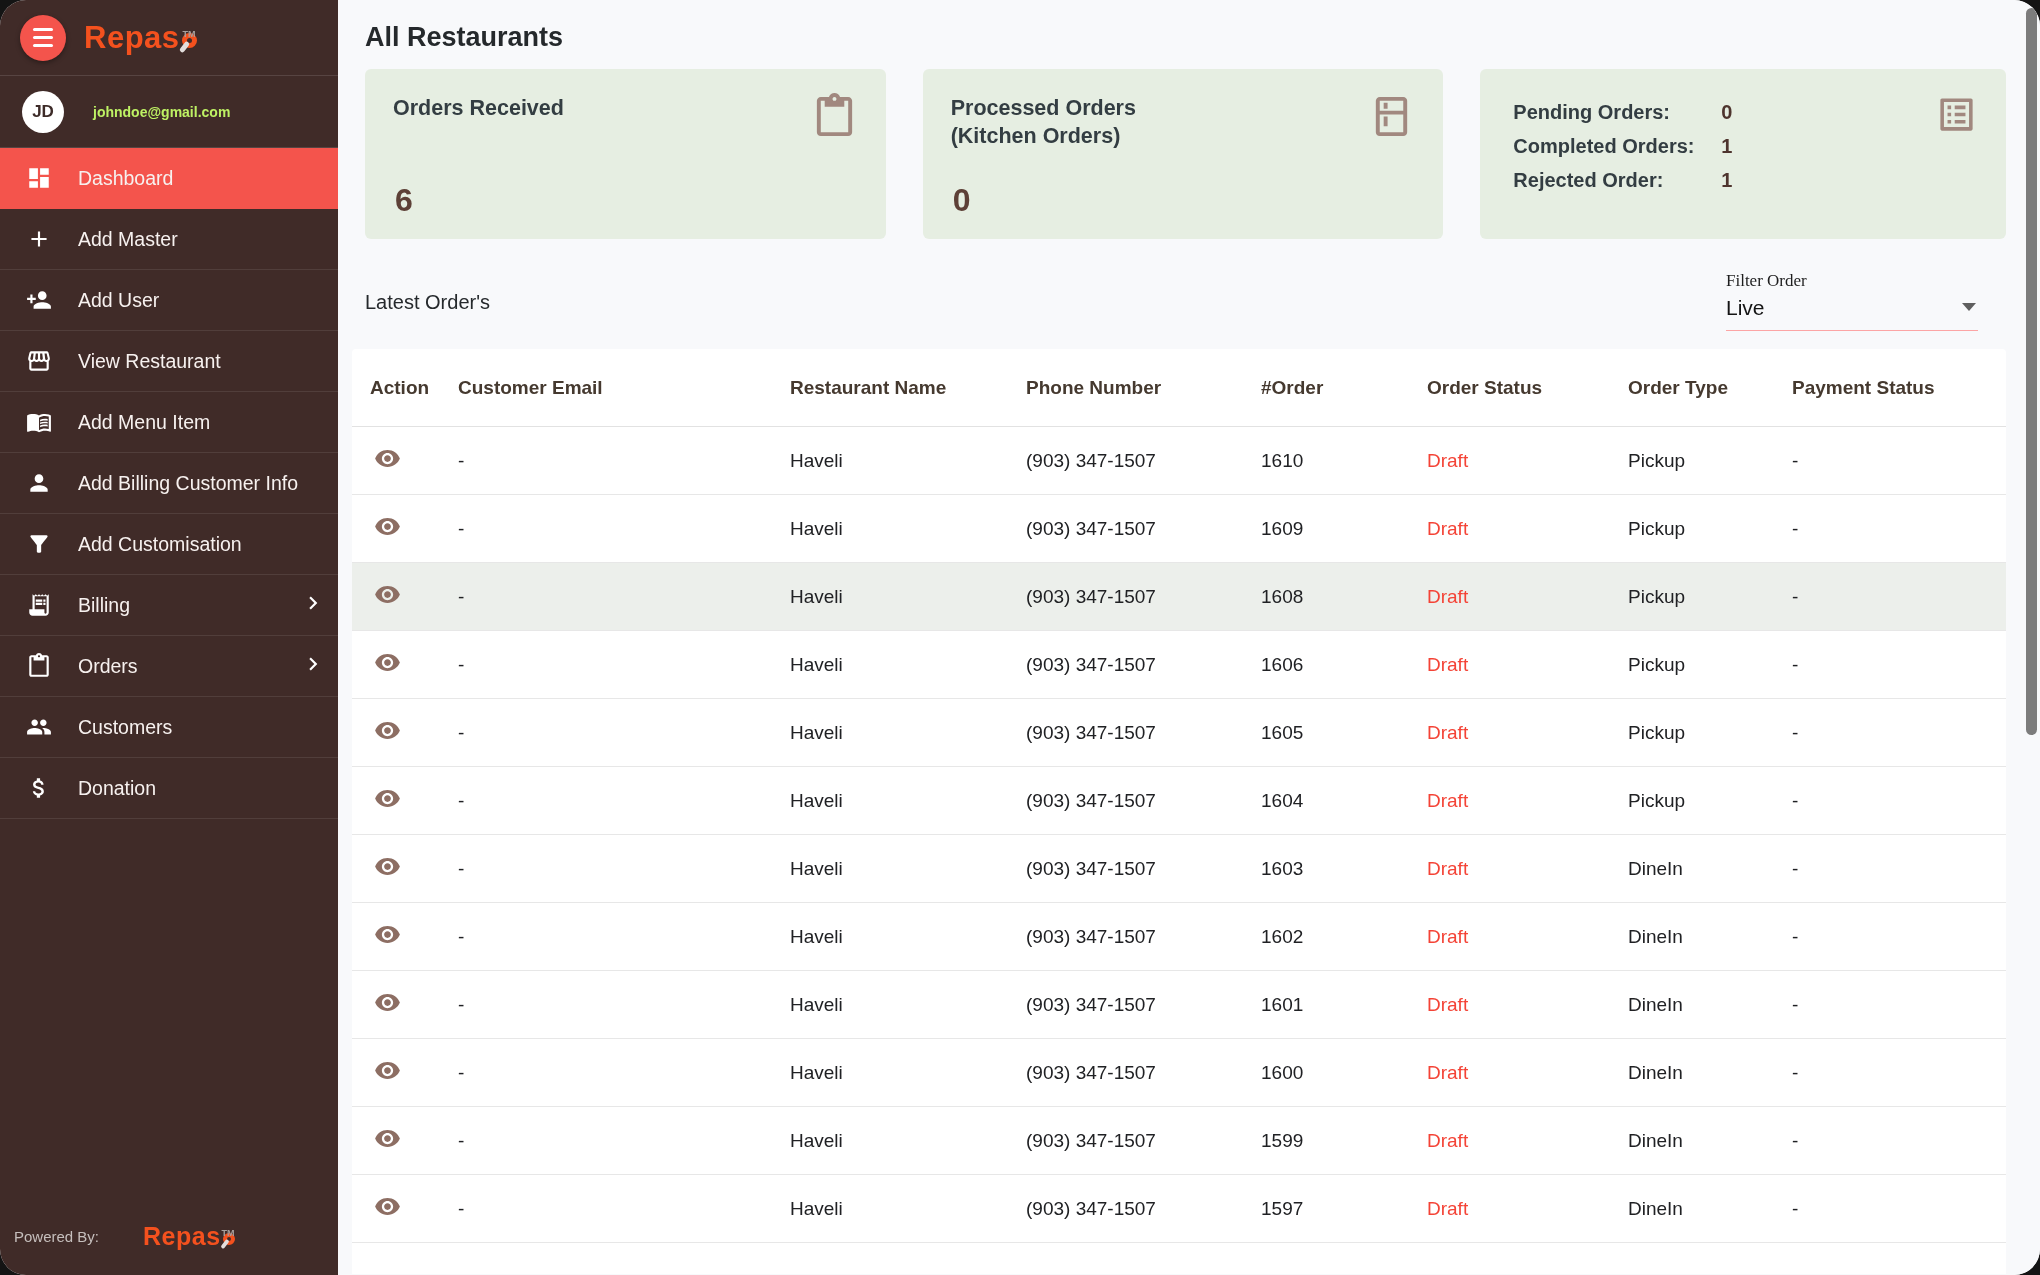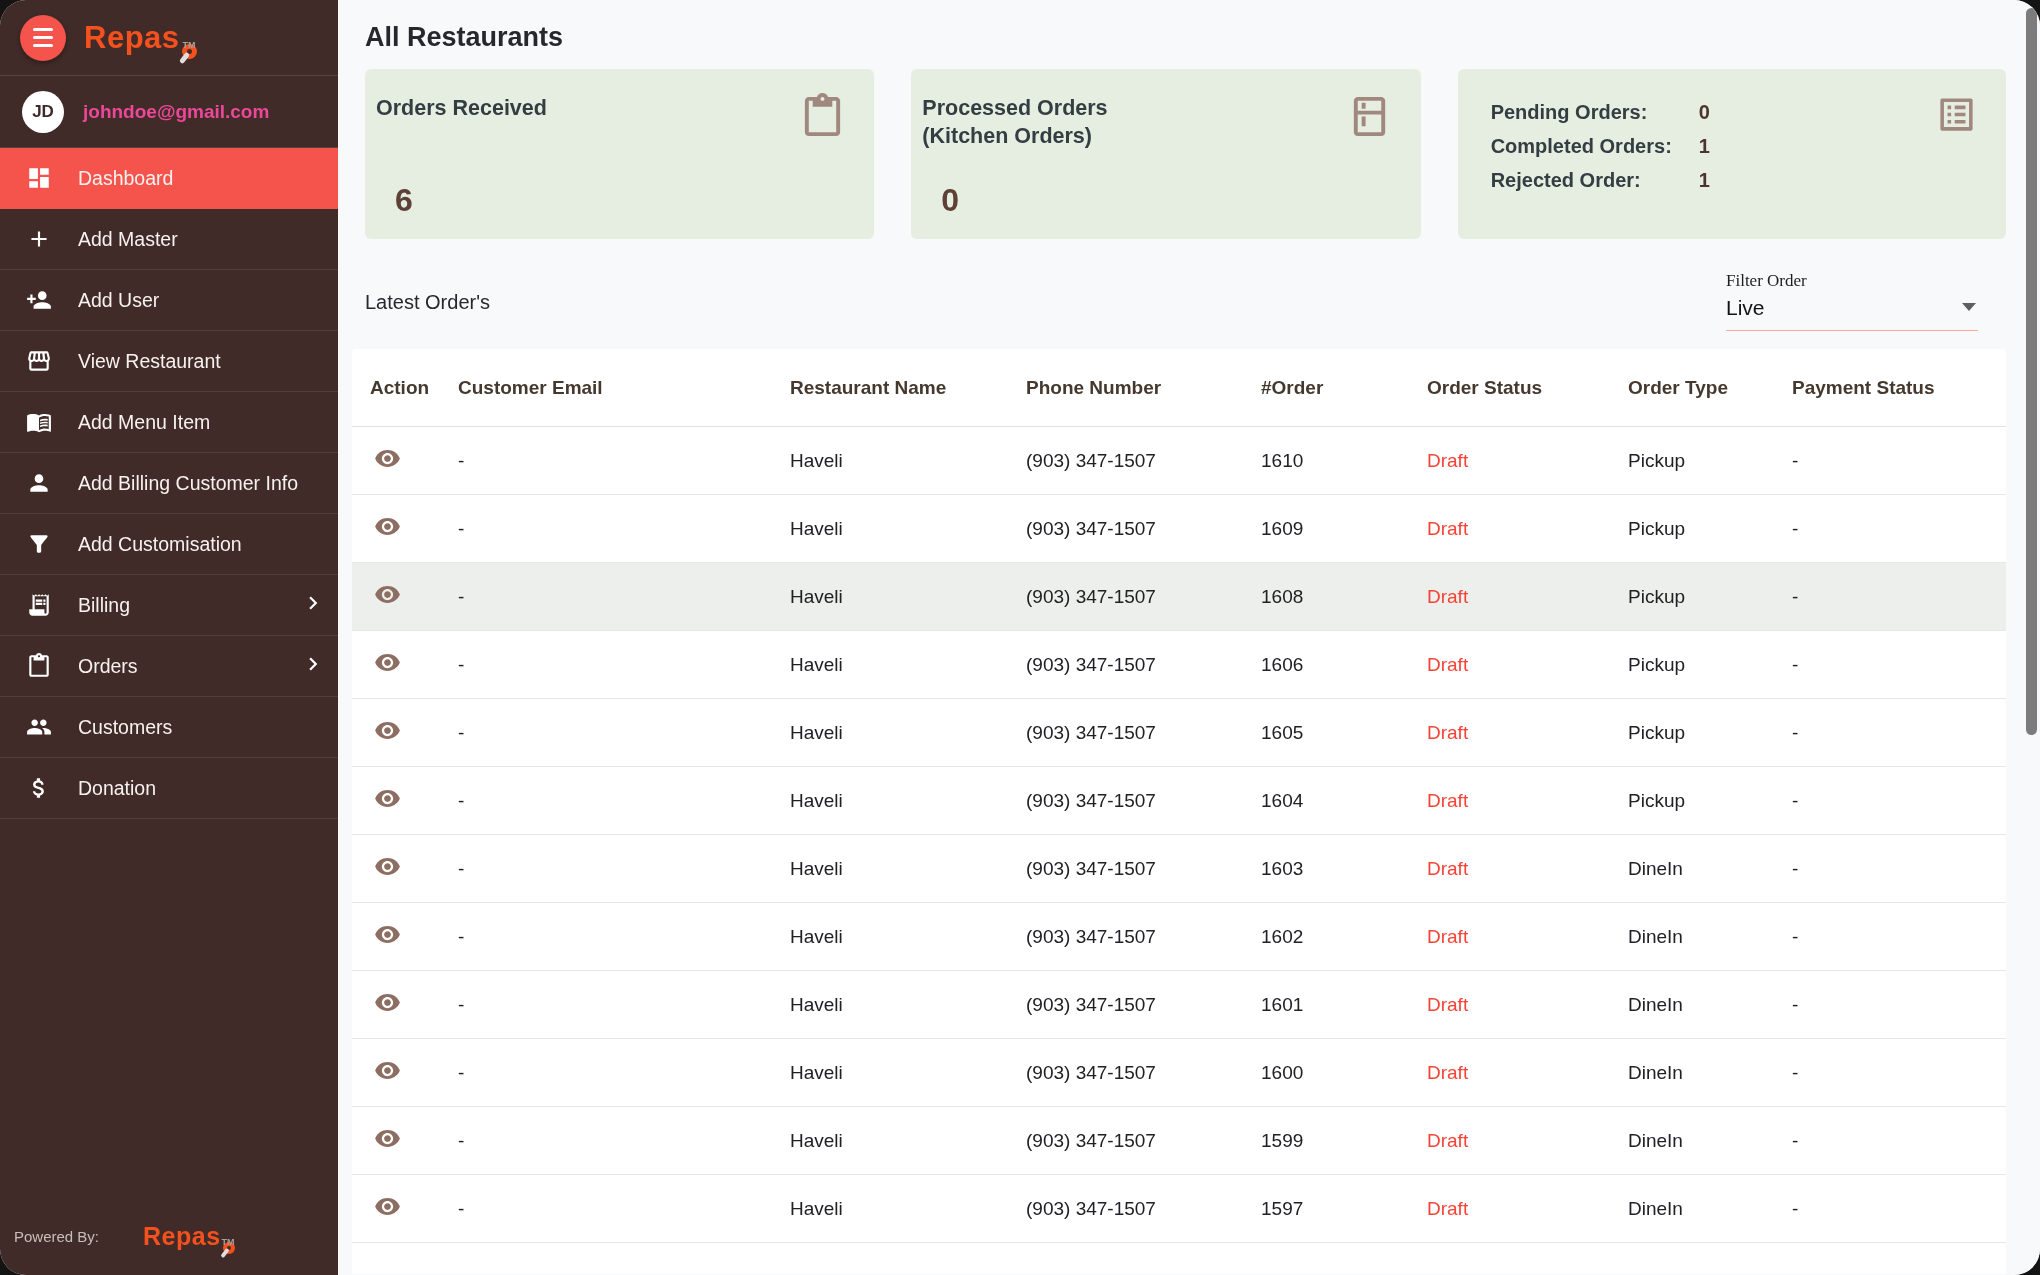--- a/index.html
+++ b/index.html
@@ -4,52 +4,52 @@
 <style>
   * { margin:0; padding:0; box-sizing:border-box; }
   html,body { width:2040px; height:1275px; background:#141414; font-family:"Liberation Sans","DejaVu Sans",sans-serif; }
   .window { width:2040px; height:1275px; border-radius:26px; overflow:hidden; display:flex; position:relative; background:#F8F9FB; }
 
   
   .sidebar { width:338px; min-width:338px; background:#402B28; color:#fff; position:relative; display:flex; flex-direction:column; }
   .sb-header { height:76px; display:flex; align-items:center; padding-left:20px; border-bottom:1px solid rgba(255,255,255,0.12); }
   .hamburger { width:46px; height:46px; border-radius:50%; background:#F4544C; border:none; display:flex; flex-direction:column; justify-content:center; align-items:center; gap:5px; cursor:pointer; box-shadow:0 2px 5px rgba(0,0,0,0.35); }
   .hamburger span { display:block; width:20px; height:3px; border-radius:2px; background:#fff; }
-  .logo { display:flex; align-items:flex-end; margin-left:18px; position:relative; }
+  .logo { display:flex; align-items:center; margin-left:18px; position:relative; }
   .logo-text { font-size:31px; font-weight:700; color:#F4511E; letter-spacing:0.5px; }
   .logo-mag { position:relative; width:15px; height:15px; border:5px solid #F4511E; border-radius:50%; margin-left:2px; top:3px; }
   .logo-mag::after { content:''; position:absolute; width:5px; height:12px; background:#E3DEDC; border-radius:3px; left:-5px; bottom:-10px; transform:rotate(38deg); }
   .logo-tm { position:absolute; top:-9px; right:-4px; font-size:9px; font-weight:700; color:#A8A09D; }
   .logo.small .logo-text { font-size:25px; }
   .logo.small .logo-mag { width:12px; height:12px; border-width:4px; }
   .logo.small .logo-mag::after { width:4px; height:10px; left:-4px; bottom:-8px; }
 
   .sb-user { height:72px; display:flex; align-items:center; padding-left:22px; border-bottom:1px solid rgba(255,255,255,0.12); }
   .avatar { width:42px; height:42px; border-radius:50%; background:#FFFFFF; color:#3D2B28; font-size:17px; font-weight:700; display:flex; align-items:center; justify-content:center; }
-  .sb-email { margin-left:19px; font-size:19px; font-weight:700; color:#ec4899; }
+  .sb-email { margin-left:29px; font-size:14px; font-weight:700; color:#bef264; }
 
   .nav { flex:1;border-radius:26px; }
   .nav-item { height:61px; display:flex; align-items:center; border-bottom:1px solid rgba(255,255,255,0.09); cursor:pointer; padding-right:12px; }
   .nav-item.active { background:#F4544C; border-bottom-color:transparent; }
   .nav-icon { width:78px; display:flex; justify-content:center; }
   .nav-icon svg { width:26px; height:26px; fill:#FFFFFF; }
   .nav-label { font-size:19.5px; font-weight:500; color:#F7F1EF; }
   .nav-chevron { margin-left:auto; display:none; }
   .nav-chevron svg { width:26px; height:26px; fill:#FFFFFF; }
   .nav-item.expandable .nav-chevron { display:block; }
 
   .sb-footer { position:absolute; left:0; bottom:0; width:100%; height:62px; display:flex; align-items:center; padding:0 0 16px 14px; }
   .powered { font-size:15px; color:#C6BFBD; margin-right:26px; }
 
   
   .main { flex:1; position:relative; background:#F8F9FB; }
   .page-title { margin:22px 0 0 27px; font-size:27px; font-weight:700; color:#25292C; }
 
   .cards { display:flex; gap:37px; margin:16px 34px 0 27px; height:170px; }
-  .card { flex:1; background:#E6EEE2; border-radius:6px; position:relative; padding:26px 11px; }
+  .card { flex:1; background:#E6EEE2; border-radius:6px; position:relative; padding:26px 28px; }
   .card-title { font-size:21.5px; font-weight:600; color:#333D42; line-height:1.28; }
   .card-value { position:absolute; left:30px; bottom:20px; font-size:32px; font-weight:800; color:#5D4037; }
   .card-icon { position:absolute; top:24px; right:28px; }
   .card-icon svg { width:47px; height:47px; fill:#A1887F; }
   .card.summary { padding:32px 28px 0 33px; }
   .stat-row { display:flex; font-size:20px; margin-bottom:11px; }
   .stat-label { width:208px; font-weight:600; color:#333D42; }
   .stat-value { font-weight:700; color:#4E342E; }
   .card.summary .card-icon svg { width:43px; height:43px; }
 

